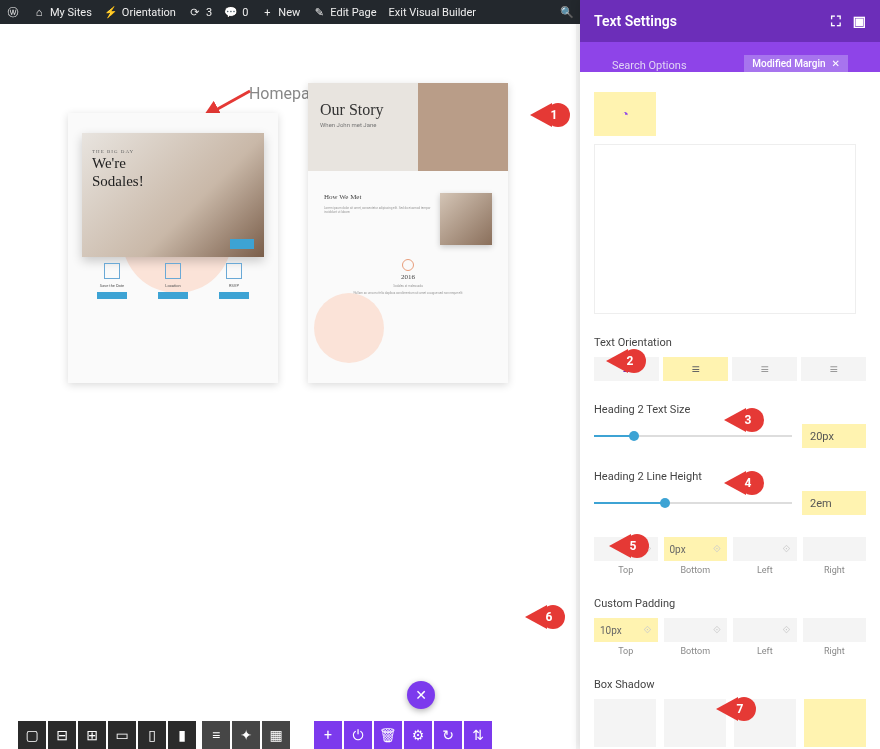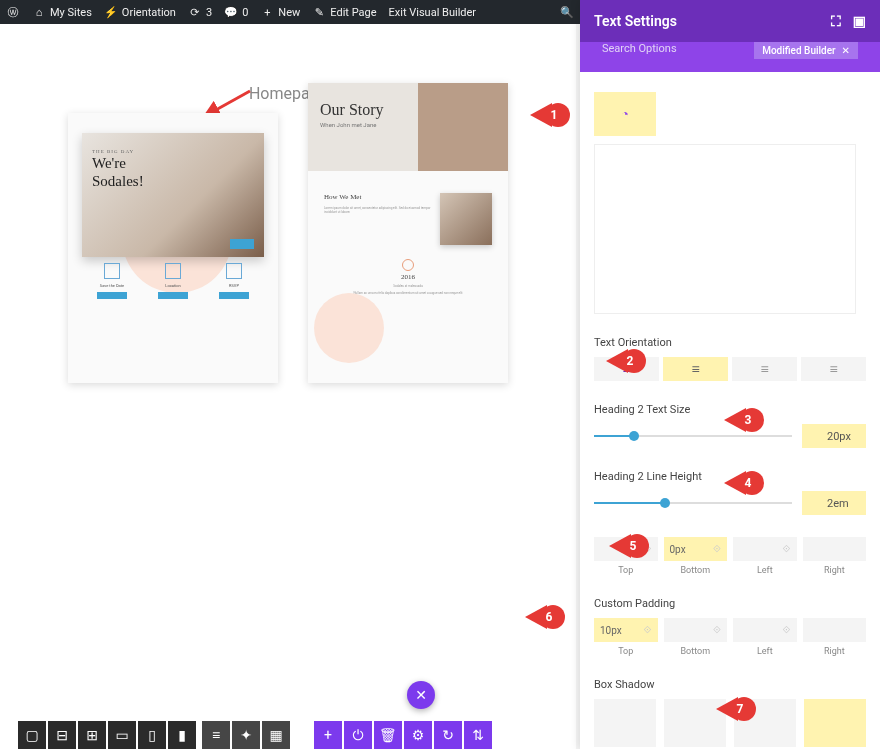--- a/index.html
+++ b/index.html
@@ -57,37 +57,37 @@
 .tool-group { display: flex; gap: 2px; }
 .tool-btn { width: 28px; height: 28px; background: #2b2b2b; color: #fff; display: flex; align-items: center; justify-content: center; font-size: 14px; }
 .tool-btn.mid { background: #464646; }
 .tool-btn.purple { background: #7c3aed; }
 .fab { position: absolute; left: 407px; bottom: 40px; width: 28px; height: 28px; border-radius: 50%; background: #7c3aed; color: #fff; display: flex; align-items: center; justify-content: center; font-size: 14px; box-shadow: 0 2px 6px rgba(0,0,0,.3); cursor: pointer; }
 
 
 .panel { position: absolute; top: 0; right: 0; width: 300px; height: 749px; background: #fff; box-shadow: -2px 0 8px rgba(0,0,0,.1); overflow: hidden; }
 .panel-header { height: 42px; background: #6c2eb9; color: #fff; display: flex; align-items: center; padding: 0 14px; font-size: 14px; font-weight: 600; gap: 10px; }
 .panel-header .right { margin-left: auto; display: flex; gap: 12px; }
-.panel-subhead { height: 30px; background: #8e44e8; color: #e0d2f5; display: flex; align-items: flex-start; padding: 0 22px; font-size: 11px; }
+.panel-subhead { height: 30px; background: #8e44e8; color: #e0d2f5; display: flex; align-items: flex-end; padding: 0 32px; font-size: 11px; }
 .panel-subhead .tag { margin-left: auto; background: #a774ee; color: #fff; font-size: 10px; padding: 3px 8px; display: flex; align-items: center; gap: 6px; font-weight: 500; }
 .panel-body { padding: 14px; font-size: 12px; color: #555; }
 .group { margin-bottom: 16px; clear: both; padding-top: 6px; }
 .group-label { font-size: 11px; color: #444; margin-bottom: 8px; }
 .swatch-lg { width: 62px; height: 44px; background: #fff3b0; display: flex; align-items: center; justify-content: center; color: #8e44e8; }
 .bg-preview { width: 262px; height: 170px; border: 1px solid #eee; margin-top: 8px; }
 .align-row { display: flex; gap: 4px; }
 .align-btn { flex: 1; height: 24px; background: #f4f4f4; display: flex; align-items: center; justify-content: center; color: #999; font-size: 14px; cursor: pointer; }
 .align-btn.hl { background: #fff3b0; color: #666; }
 .align-btn.active { color: #6c2eb9; }
 .slider-row { display: flex; align-items: center; gap: 10px; }
 .slider { flex: 1; height: 16px; position: relative; }
 .slider .track { position: absolute; top: 7px; left: 0; right: 0; height: 2px; background: #ddd; }
 .slider .fill { position: absolute; top: 7px; left: 0; height: 2px; background: #3da3d4; }
 .slider .thumb { position: absolute; top: 3px; width: 10px; height: 10px; border-radius: 50%; background: #3da3d4; transform: translateX(-50%); }
-.slider-val { width: 64px; height: 24px; background: #fff3b0; font-size: 11px; display: flex; align-items: center; padding: 0 25px; }
+.slider-val { width: 64px; height: 24px; background: #fff3b0; font-size: 11px; display: flex; align-items: center; padding: 0 8px; }
 .box-row { display: flex; gap: 6px; }
 .box-col { flex: 1; text-align: center; }
 .box-inp { height: 24px; background: #f4f4f4; font-size: 10px; display: flex; align-items: center; justify-content: space-between; padding: 0 6px; color: #666; margin-bottom: 4px; }
 .box-inp.hl { background: #fff3b0; }
 .box-inp .link { color: #ccc; font-size: 10px; }
 .box-lab { font-size: 9px; color: #888; }
 .shadow-row { display: flex; gap: 8px; }
 .sh-btn { flex: 1; height: 48px; background: #f4f4f4; display: flex; align-items: center; justify-content: center; cursor: pointer; }
 .sh-btn.hl { background: #fff3b0; }
 
@@ -230,21 +230,21 @@
   <div class="panel-header">
     <span>Text Settings</span>
     <div class="right">
       <span>⛶</span>
       <span>▣</span>
     </div>
   </div>
   <div class="panel-subhead">
     <span>Search Options</span>
     <div class="tag">
-      <span>Modified Builder</span>
+      <span>Modified Margin</span>
       <span>✕</span>
     </div>
   </div>
 
   <div class="panel-body">
 
     <div class="group">
       <div class="swatch-lg">
           <span>◔</span>
         </div>

